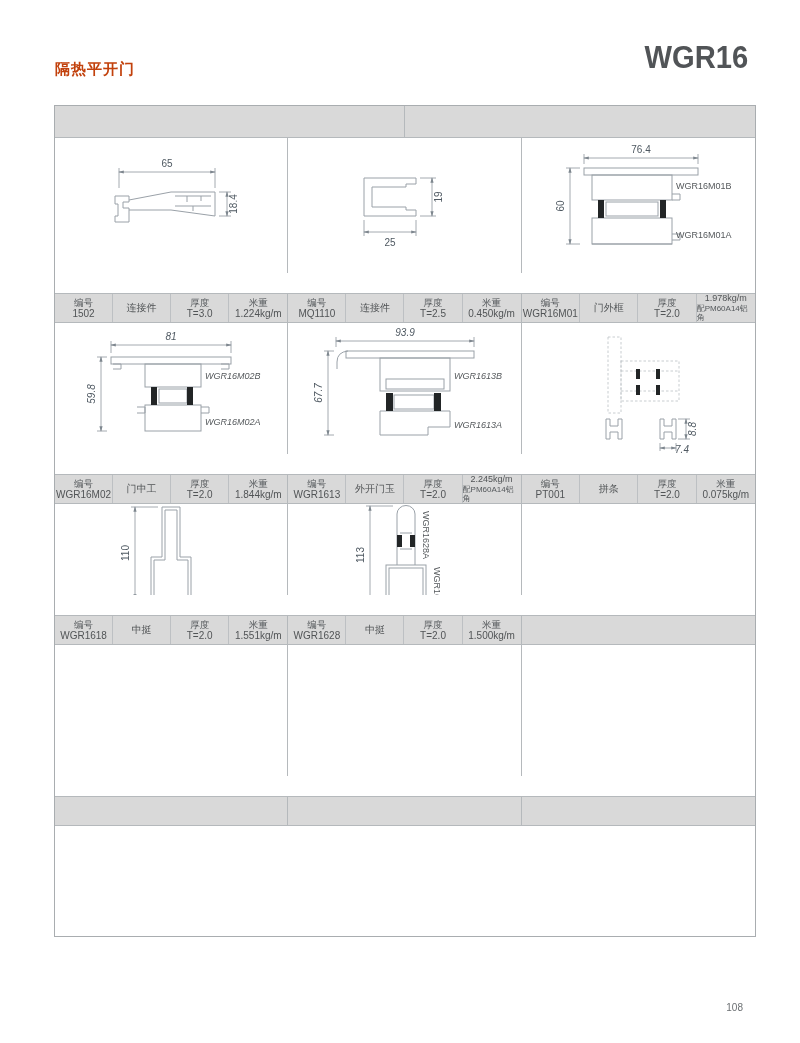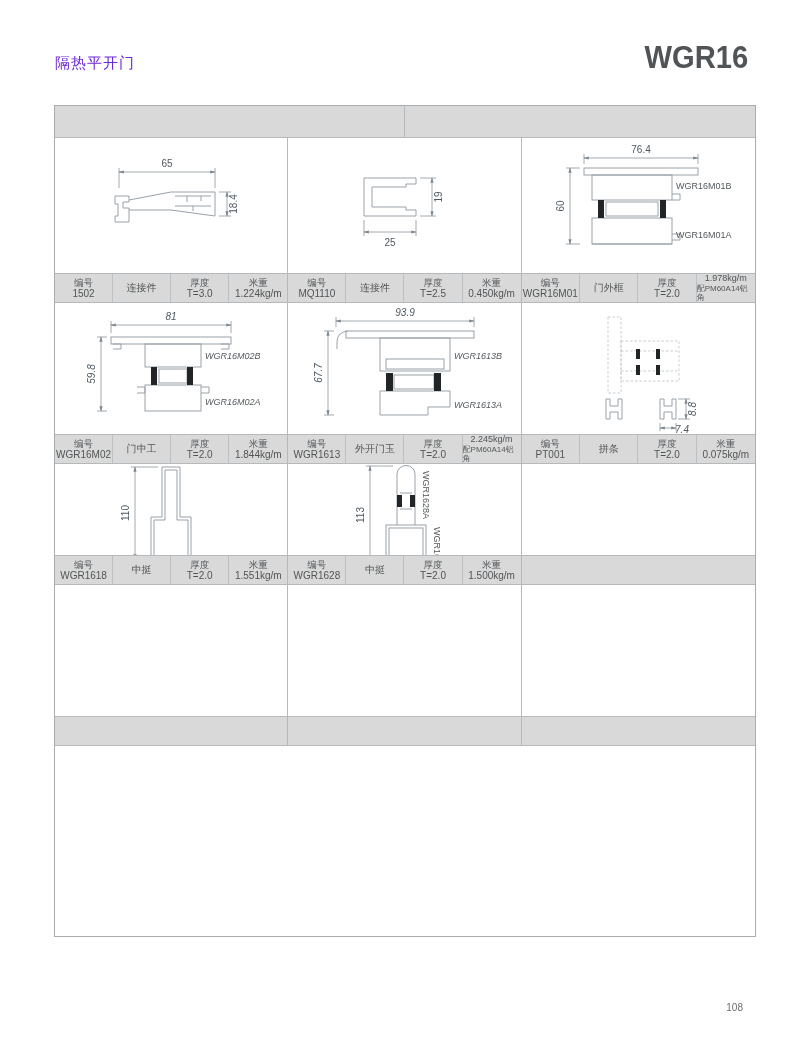--- a/index.html
+++ b/index.html
@@ -1,38 +1,38 @@
 <!DOCTYPE html>
 <html><head>
 <meta charset="utf-8">
 <style>
   * { margin:0; padding:0; box-sizing:border-box; }
   html,body { background:#ffffff; }
   body { font-family:"Liberation Sans","DejaVu Sans",sans-serif; color:#55595c; }
   .page { position:relative; width:800px; height:1043px; background:#fff; overflow:hidden; }
 
   
-  .title-left { position:absolute; left:55px; top:54px; font-size:15px; font-weight:normal; color:#6d28d9; letter-spacing:1px; }
+  .title-left { position:absolute; left:55px; top:60px; font-size:15px; font-weight:bold; color:#c2410c; letter-spacing:1px; }
   .title-right { position:absolute; right:52px; top:40px; font-size:31px; font-weight:bold; color:#515457;
                  transform:scaleX(.94); transform-origin:right center; letter-spacing:0px; }
 
   
   .tbl { position:absolute; left:54px; top:105px; width:702px; height:832px;
          border:1px solid #a9adb0; display:flex; flex-direction:column; }
   .row { display:flex; width:100%; }
   .row .col { flex:1 1 33.333%; position:relative; border-right:1px solid #b5b9bc; display:flex; align-items:center; justify-content:center; overflow:hidden; }
   .row .col:last-child { border-right:none; }
 
   .r-head { height:32px; background:#d9d9d9; border-bottom:1px solid #b5b9bc; }
   .r-head .col { justify-content:flex-start; }
   .r-head .hlabel { font-size:13px; font-weight:bold; color:#55585a; padding-left:13px; }
 
   .r-draw1 { height:135px; } .r-draw2 { height:131px;font-style:italic; } .r-draw3 { height:91px; } .r-draw4 { height:131px; }
 
-  .r-spec { height:30px; background:#d9d9d9; border-top:1px solid #b5b9bc; border-bottom:1px solid #b5b9bc; }
+  .r-spec { height:30px; background:#d9d9d9; border-top:1px solid #b5b9bc; border-bottom:1px solid #b5b9bc;margin-top:20px; }
   .r-spec .col { padding:0; }
   .group { display:flex; width:100%; height:100%; }
   .scell { flex:1 1 25%; border-right:1px solid #bdc0c3; display:flex; flex-direction:column; align-items:center; justify-content:center; line-height:1.18; }
   .scell:last-child { border-right:none; }
   .scell .lab { font-size:9.5px; color:#55595c; }
   .scell .val { font-size:10px; color:#515456; }
   .scell .one { font-size:10px; color:#515456; }
   .scell .tiny { font-size:8px; color:#55595c; }
   .scell .sm  { font-size:9px; color:#515456; }
 

